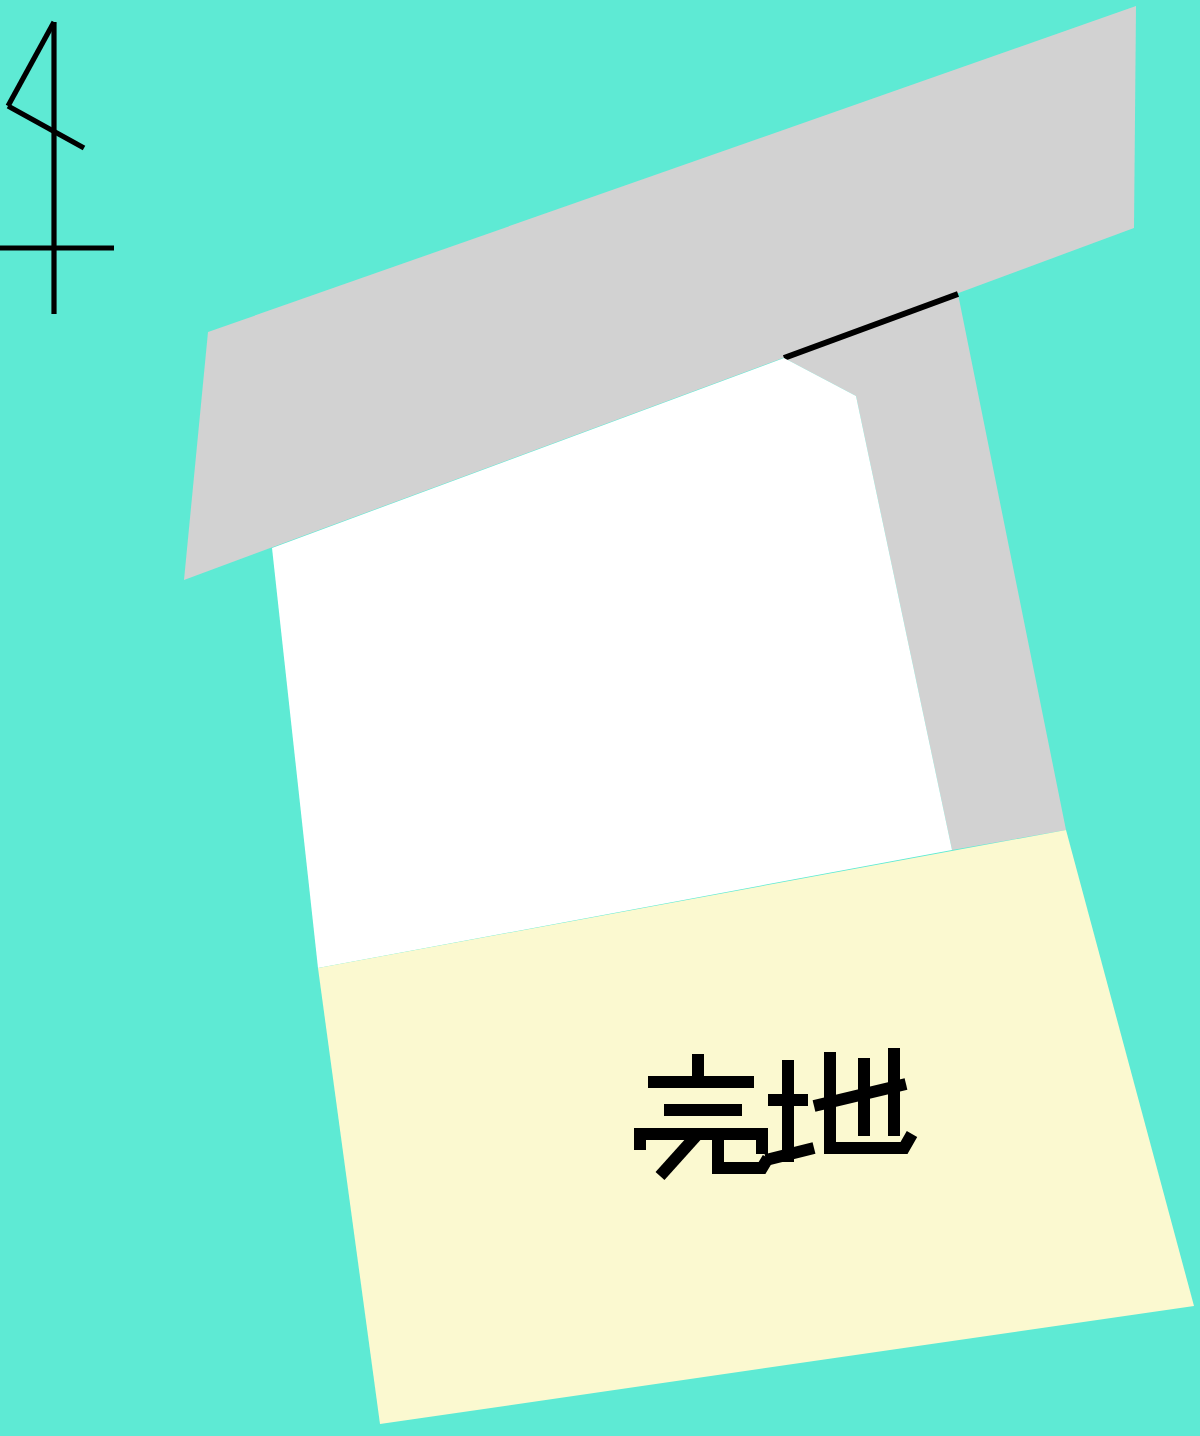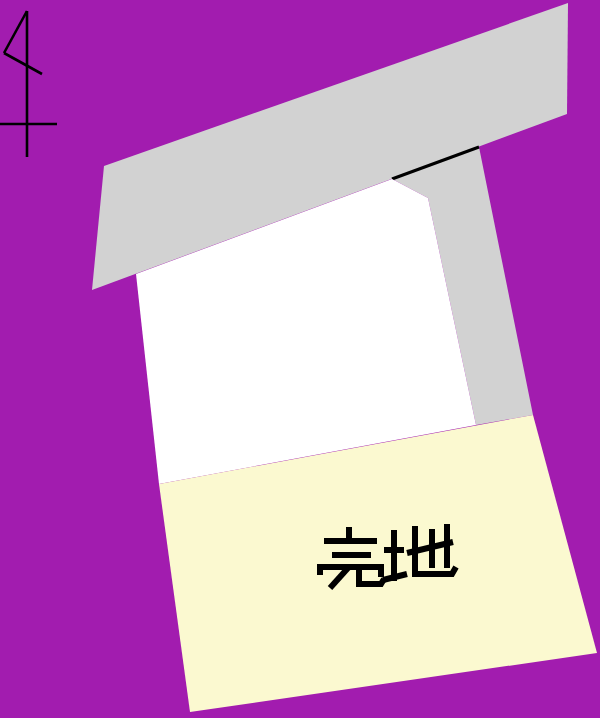--- a/index.html
+++ b/index.html
@@ -5,21 +5,21 @@
   html, body {
     margin: 0;
     padding: 0;
     background: #ffffff;
     font-family: "Liberation Sans", sans-serif;
   }
   .stage {
     position: relative;
     width: 600px;
     height: 718px;
-    background: #a21caf;
+    background: #5eead4;
     overflow: hidden;
     text-align: center;
   }
   .stage svg {
     position: absolute;
     left: 0;
     top: 0;
     display: block;
   }
   .lot-label-text {

